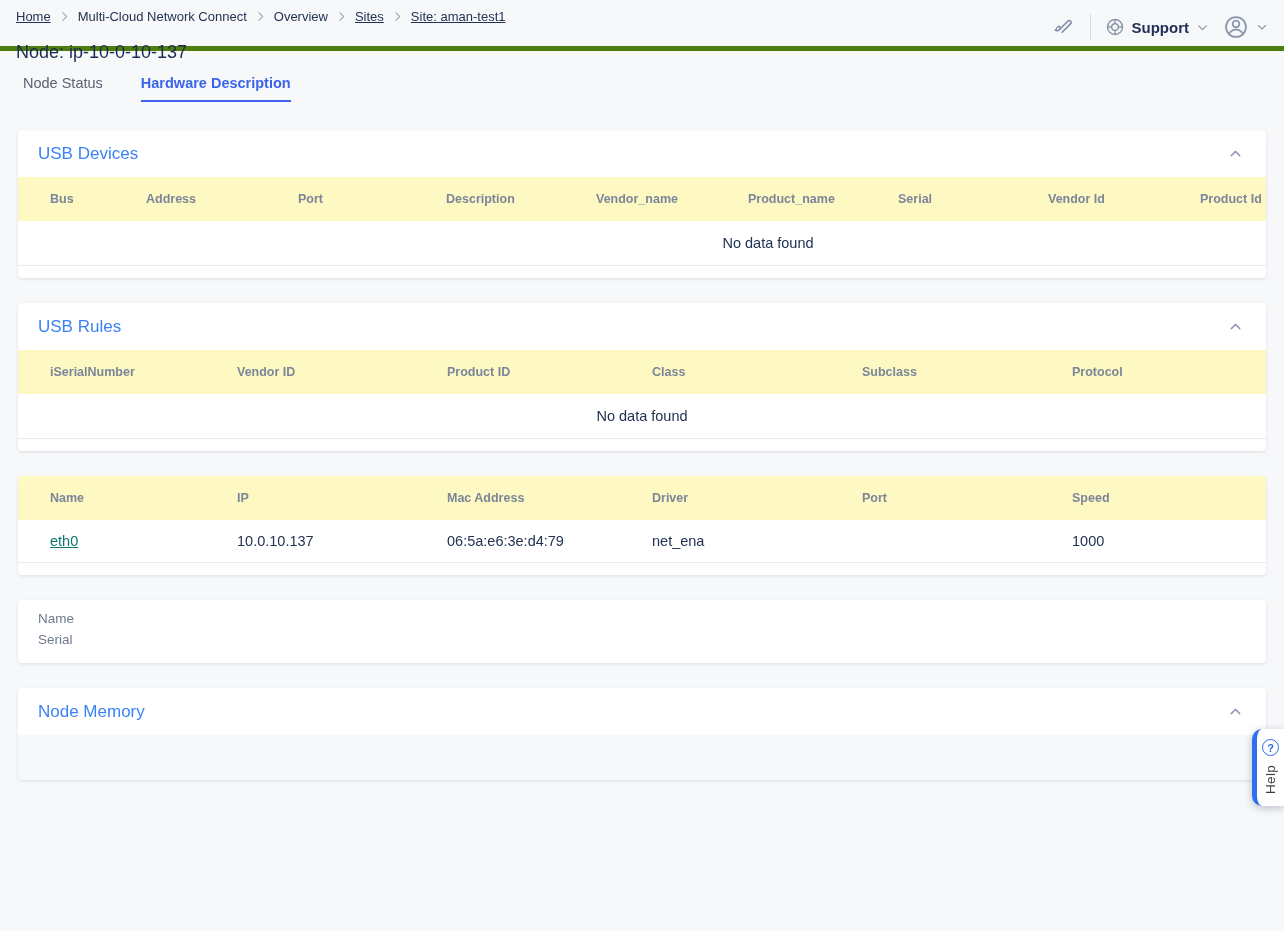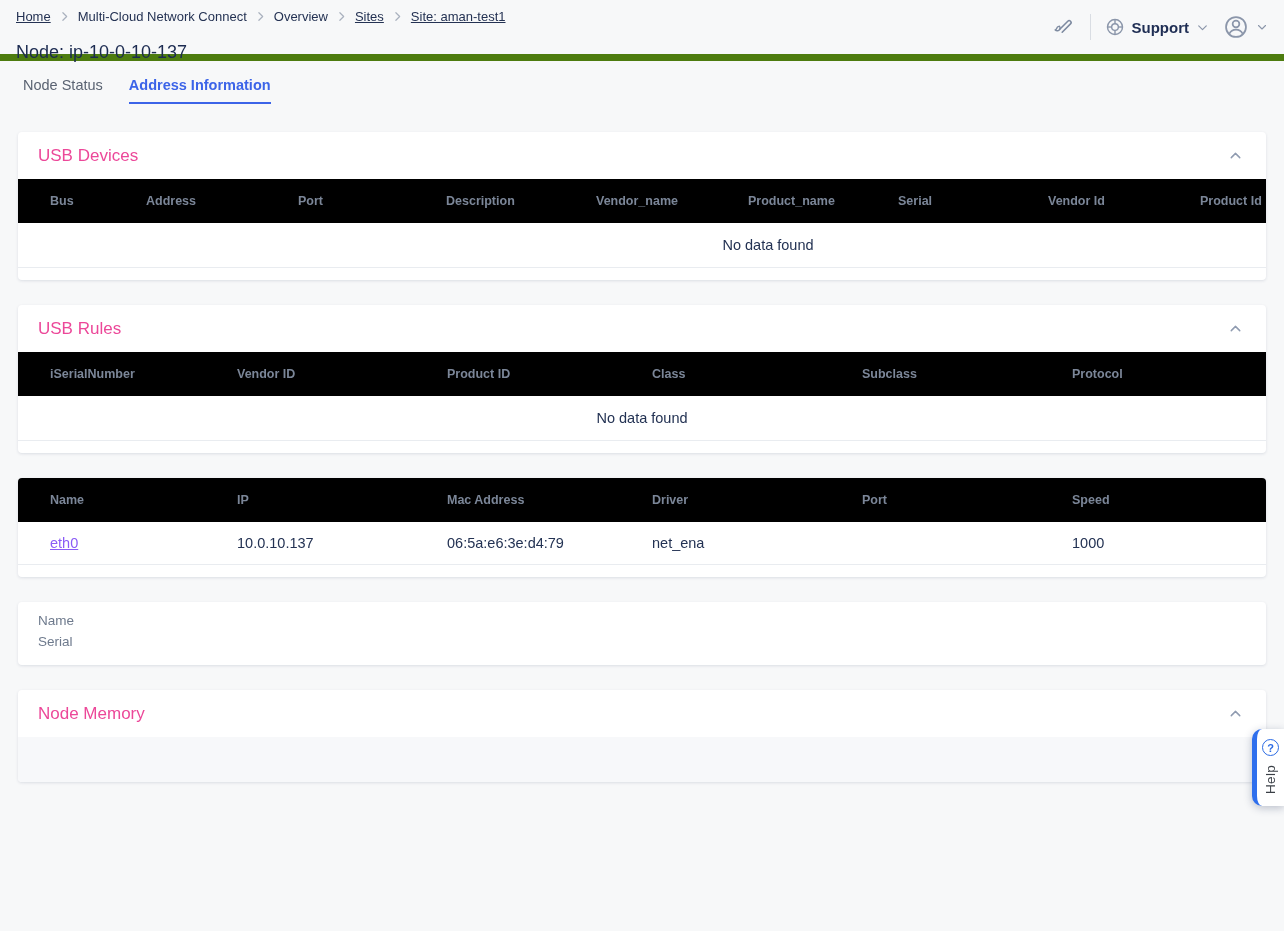--- a/index.html
+++ b/index.html
@@ -3,51 +3,51 @@
 <meta charset="utf-8">
 <style>
   * { margin:0; padding:0; box-sizing:border-box; }
   html,body { width:1284px; height:931px; overflow:hidden; }
   body {
     font-family:"Liberation Sans", sans-serif;
     background:#f7f8f9;
     color:#1f2e54;
   }
   
-  .topbar { position:relative; padding:9px 16px 6px 16px; border-bottom:7px solid #4d7c0f; height:61px; }
+  .topbar { position:relative; padding:9px 16px 6px 16px; border-bottom:5px solid #4d7c0f; height:51px; }
   .breadcrumb { display:flex; align-items:center; gap:7px; font-size:13px; color:#243253; }
   .breadcrumb .crumb { white-space:nowrap; }
   .breadcrumb .link { text-decoration:underline; cursor:pointer; }
   .crumb-sep { display:flex; align-items:center; color:#a9b1be; }
   .page-title { font-size:18px; font-weight:500; color:#1c2b51; margin-top:18px; }
   .topbar-actions { position:absolute; right:16px; top:13px; display:flex; align-items:center; gap:14px; }
   .icon-btn { background:none; border:none; cursor:pointer; color:#7e8ba1; display:flex; align-items:center; padding:2px; }
   .v-divider { width:1px; height:26px; background:#d9dde3; }
   .support-btn, .avatar-btn { background:none; border:none; cursor:pointer; display:flex; align-items:center; gap:7px; }
   .support-label { font-size:15px; font-weight:700; color:#1f2e54; }
   .chev-down { color:#8b96aa; display:flex; }
   
-  .tabs { display:flex; gap:26px; margin:16px 0 0 23px; }
+  .tabs { display:flex; gap:38px; margin:24px 0 0 23px; }
   .tab { font-size:14.5px; padding-bottom:9px; cursor:pointer; border-bottom:2px solid transparent; color:#5a6372; background:none; border-top:none; border-left:none; border-right:none; }
   .tab.active { color:#3c64e8; font-weight:700; border-bottom-color:#3c64e8; }
   
   main { margin-top:28px; }
   .card { background:#fff; border-radius:4px; margin:0 18px 25px 18px; box-shadow:0 1px 3px rgba(25,39,80,.12); overflow:hidden; }
   .card-header { display:flex; justify-content:space-between; align-items:center; padding:13px 20px; }
-  .card-title { font-size:17px; font-weight:500; color:#ec4899;text-align:center; }
+  .card-title { font-size:17px; font-weight:500; color:#3b82f6;text-align:center; }
   .collapse-btn { background:none; border:none; cursor:pointer; color:#8f9bb0; display:flex; padding:2px; }
   
   .scrollwrap { overflow:hidden; }
   table { border-collapse:collapse; table-layout:fixed; width:100%; }
   table.wide { width:1500px; }
-  th { background:#000000; color:#7b8698; font-size:12.5px; font-weight:700; text-align:left; padding:15px 8px 15px 0; white-space:nowrap; overflow:hidden; }
+  th { background:#fef9c3; color:#7b8698; font-size:12.5px; font-weight:700; text-align:left; padding:15px 8px 15px 0; white-space:nowrap; overflow:hidden; }
   th:first-child, td:first-child { padding-left:32px; }
   td { font-size:14.5px; color:#233253; padding:13px 8px 13px 0; border-bottom:1px solid #e9ecf0; white-space:nowrap; overflow:hidden; }
   td.empty-cell { text-align:center; padding:14px 0; }
-  .cell-link { text-decoration:underline; color:#8b5cf6; cursor:pointer; }
+  .cell-link { text-decoration:underline; color:#0f766e; cursor:pointer; }
   
   .kv-list { padding:8px 20px 13px 20px; }
   .kv-row { display:flex; line-height:21px; font-size:13.5px; }
   .kv-label { width:76px; color:#6e7a8d; flex:none; }
   .kv-value { color:#16294e; font-size:14px; }
   
   .thead-stub { height:45px; background:#f7f8fa; }
   
   .help-widget { position:fixed; right:0; top:729px; background:#fff; border-left:5px solid #2f6fed; border-radius:10px 0 0 10px; box-shadow:0 2px 8px rgba(25,39,80,.28); padding:10px 5px 12px 5px; display:flex; flex-direction:column; align-items:center; gap:9px; cursor:pointer; }
   .help-q { width:17px; height:17px; border:1.5px solid #2b6be4; border-radius:50%; color:#2b6be4; font-size:11px; font-weight:700; display:flex; align-items:center; justify-content:center; }
@@ -124,21 +124,21 @@
           <svg width="12" height="12" viewBox="0 0 24 24" fill="none" stroke="currentColor" stroke-width="2.2" stroke-linecap="round" stroke-linejoin="round">
             <polyline points="5 9 12 16 19 9"></polyline>
           </svg>
         </span>
     </button>
   </div>
 </header>
 
 <nav class="tabs">
   <button class="tab">Node Status</button>
-  <button class="tab active">Address Information</button>
+  <button class="tab active">Hardware Description</button>
 </nav>
 
 <main>
 
   <section class="card">
     <div class="card-header">
       <h2 class="card-title">USB Devices</h2>
       <button class="collapse-btn">
           <svg width="17" height="17" viewBox="0 0 24 24" fill="none" stroke="currentColor" stroke-width="2" stroke-linecap="round" stroke-linejoin="round">
             <polyline points="6 15 12 9 18 15"></polyline>

